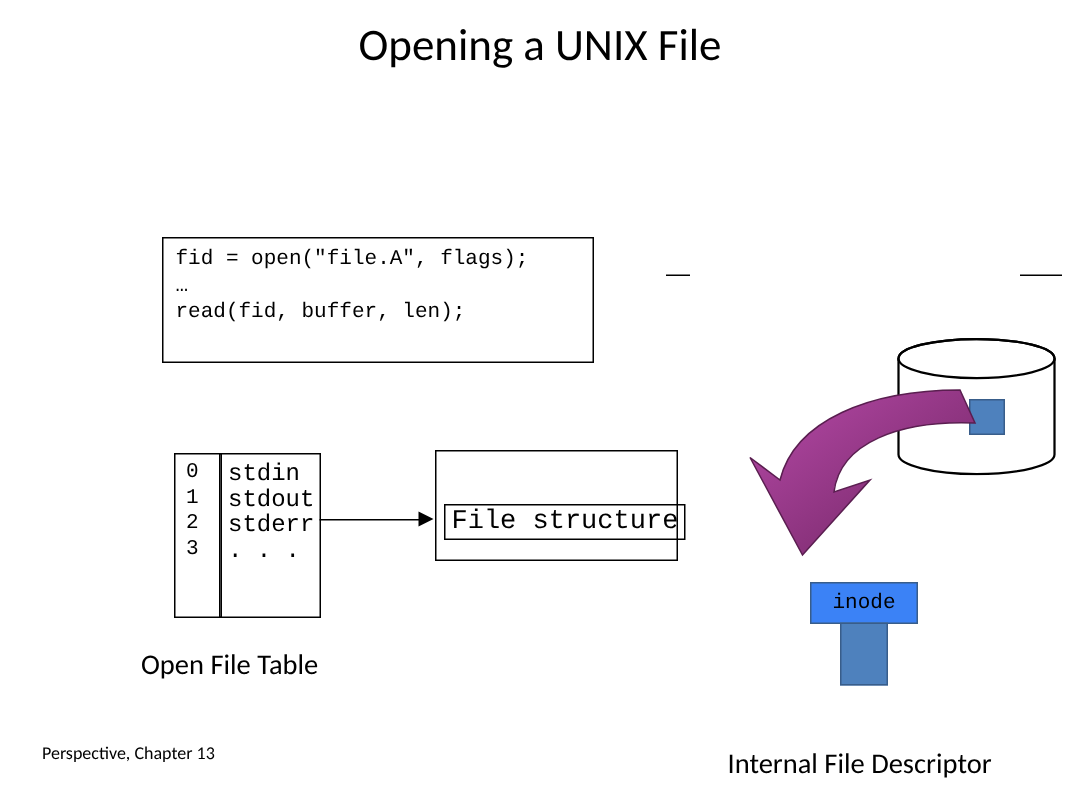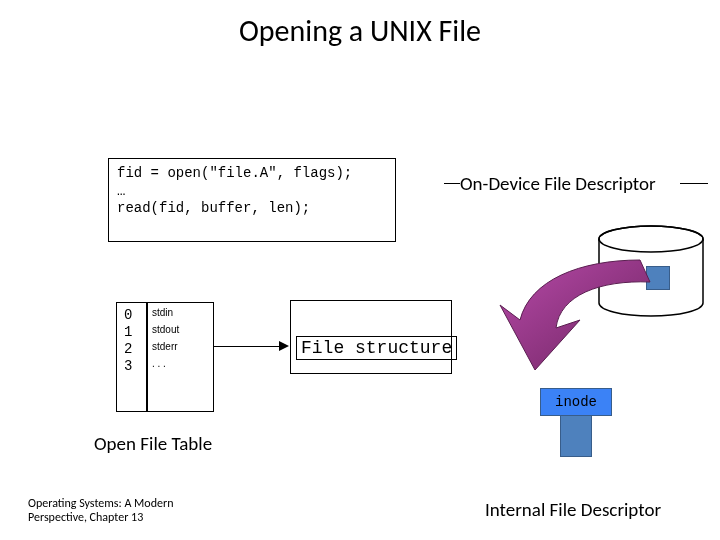--- a/index.html
+++ b/index.html
@@ -69,22 +69,22 @@
     position: absolute;
     border: 1.5px solid #000;
   }
   .oft-num {
     position: absolute;
     font-family: "Courier New", monospace;
     font-size: 14px;
   }
   .oft-name {
     position: absolute;
-    font-family: Liberation Sans, sans-serif;
-    font-size: 10px;
+    font-family: Liberation Mono, monospace;
+    font-size: 16px;
   }
   .oft-label {
     position: absolute;
     font-size: 19px;
   }
   
   .fs-outer {
     position: absolute;
     border: 1.5px solid #000;
   }
@@ -146,21 +146,20 @@
 
 <div class="slide">
 
   <div class="title">Opening a UNIX File</div>
 
   <div class="code-box"><span>fid = open("file.A", flags);</span>
 <span>…</span>
 <span>read(fid, buffer, len);</span></div>
 
   <div class="ondevice-line-left" style="left:444px; top:183px; width:16px;"></div>
-  <div class="ondevice-label">On-Device File Descriptor</div>
   <div class="ondevice-line-left" style="left:680px; top:183px; width:28px;"></div>
 
   <div class="cylinder" style="left:596px; top:225px;">
     <svg width="110" height="92" viewBox="0 0 110 92">
       <ellipse cx="55" cy="14" rx="52" ry="13" fill="#fff" stroke="#000" stroke-width="1.5"></ellipse>
       <path d="M3 14 L3 78 A52 13 0 0 0 107 78 L107 14" fill="#fff" stroke="#000" stroke-width="1.5"></path>
       <ellipse cx="55" cy="14" rx="52" ry="13" fill="none" stroke="#000" stroke-width="1.5"></ellipse>
     </svg>
   </div>
   <div class="small-rect" style="left:646px; top:266px;"></div>
@@ -204,17 +203,16 @@
 
   <div class="fs-outer" style="left:290px; top:300px; width:160px; height:72px;"></div>
   <div class="fs-inner" style="left:296px; top:336px;">File structure</div>
 
   <div class="inode-box" style="left:540px; top:388px;">inode</div>
   <div class="inode-tail" style="left:560px; top:415px;"></div>
 
   <div class="ifd-label" style="left:485px; top:498px;">Internal File Descriptor</div>
 
   <div class="footer">
-    <div>Operating Systems: A Modern</div>
     <div>Perspective, Chapter 13</div>
   </div>
 
 </div>
 
 </body></html>

